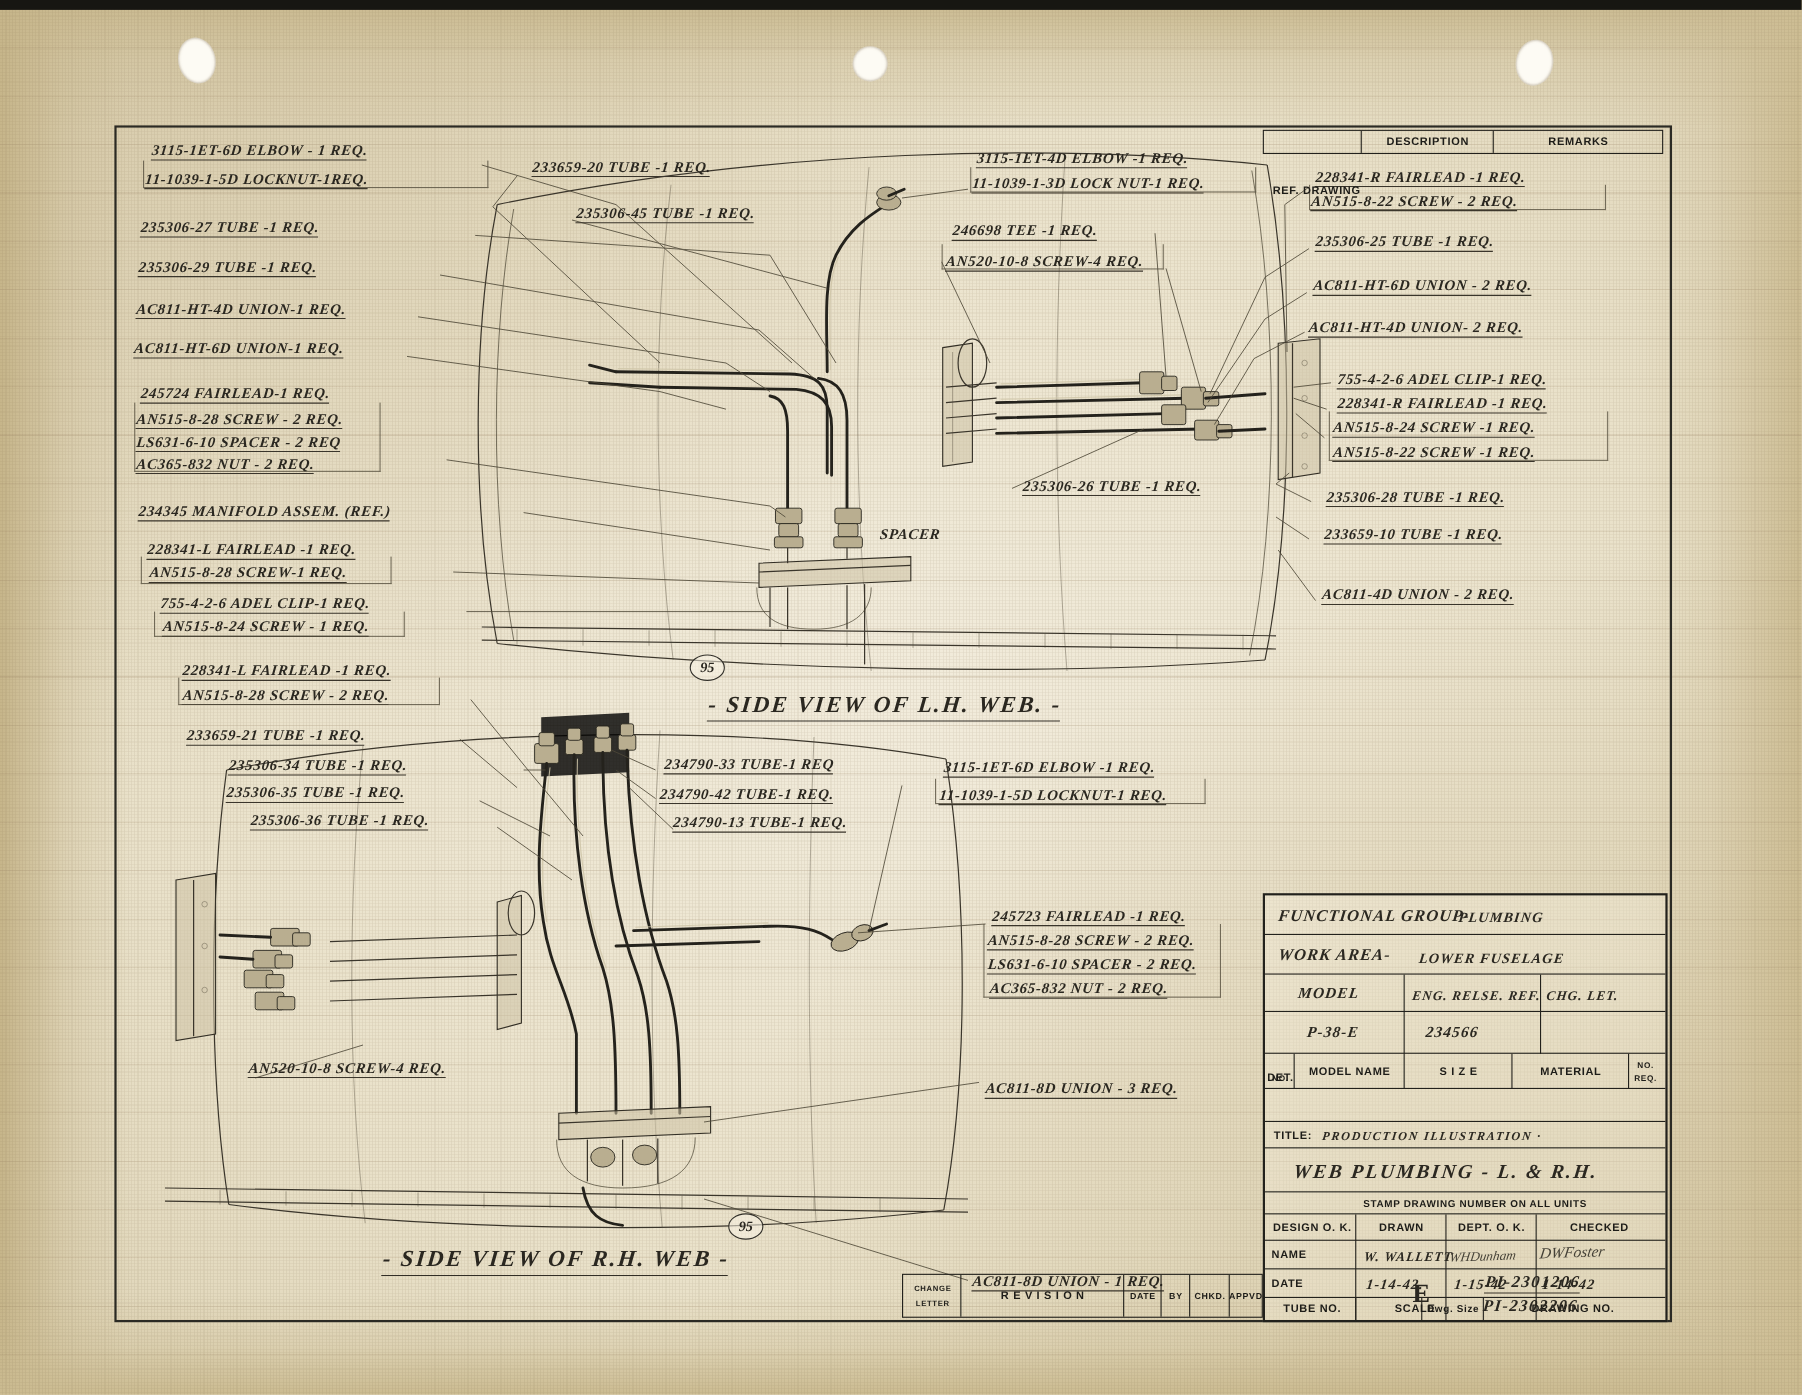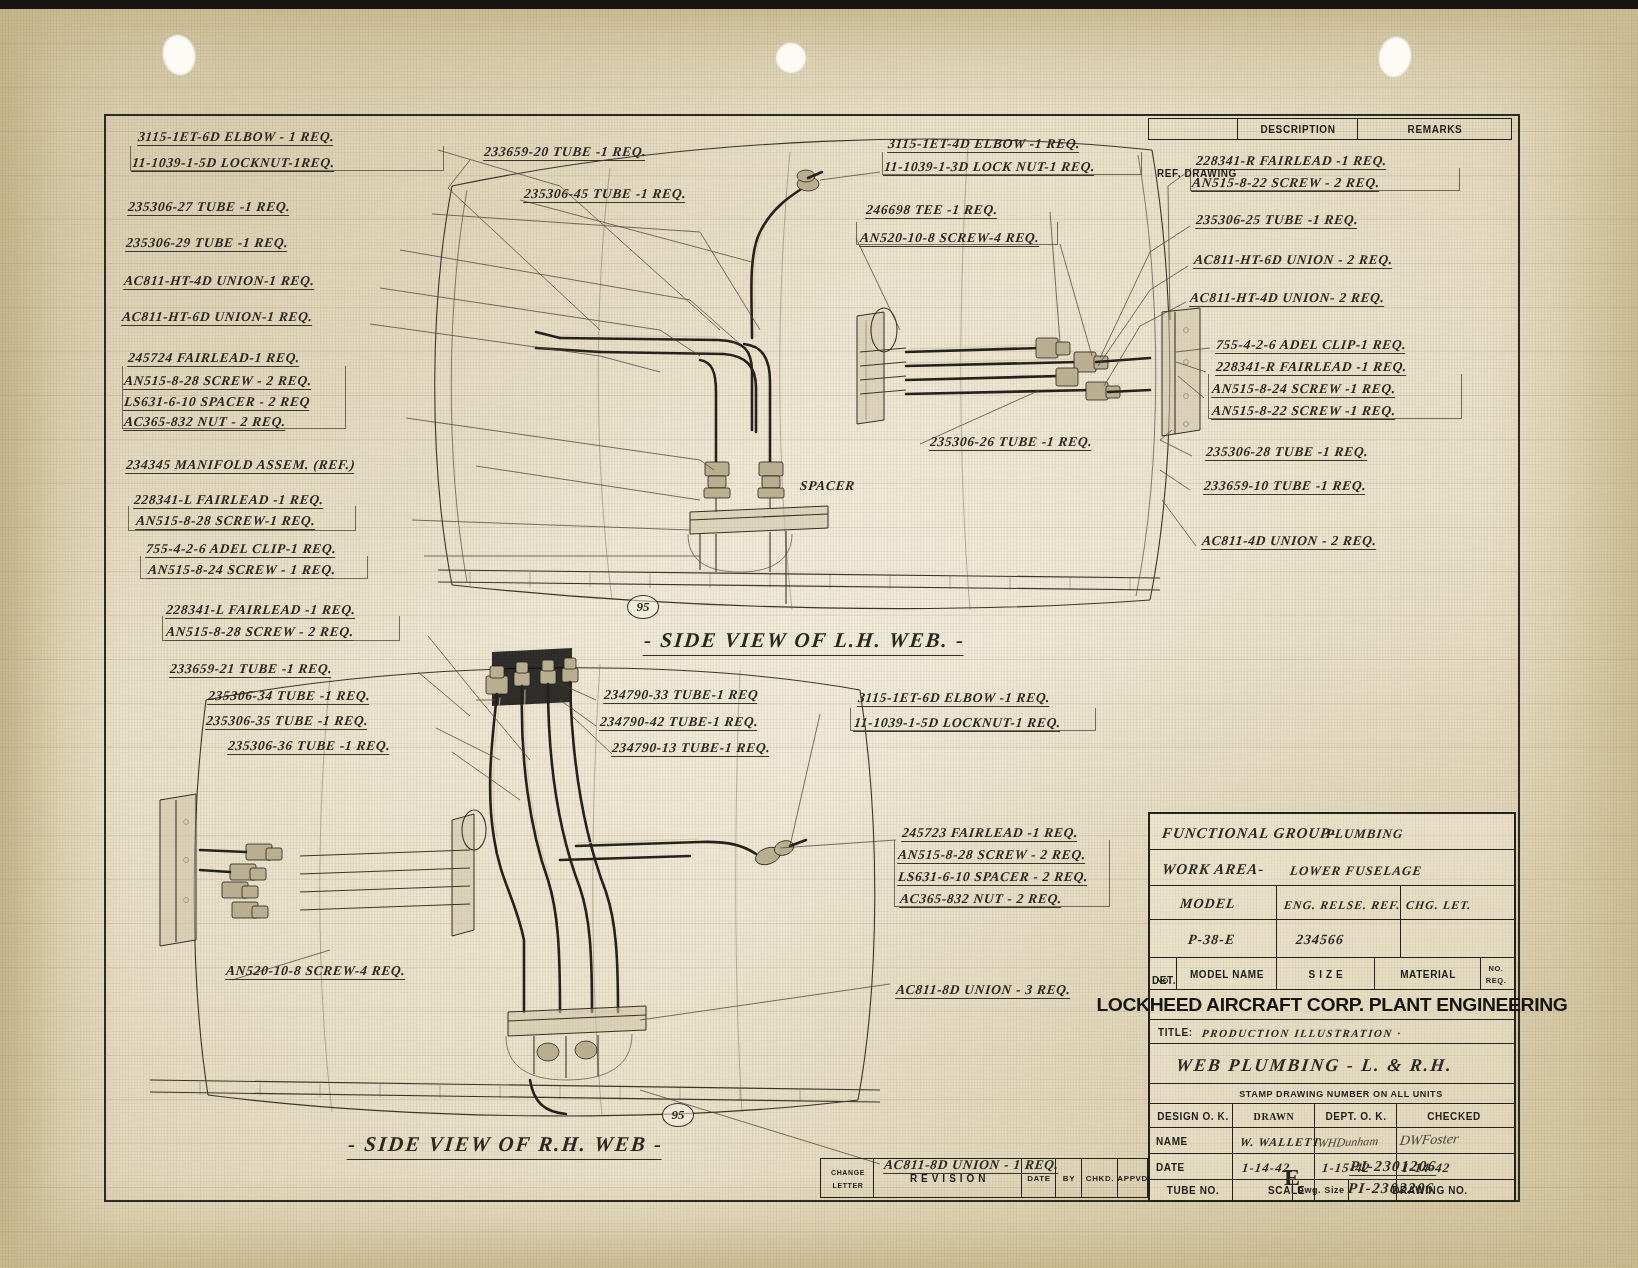--- a/index.html
+++ b/index.html
@@ -493,40 +493,37 @@
   <div class="vline" style="left:330px;top:144px;height:32px;"></div>
   <div class="tcell printed" style="left:2px;top:148px;width:24px;height:13px;justify-content:center;font-size:10px;margin-top:12px;">DET.</div>
   <div class="tcell printed" style="left:2px;top:160px;width:24px;height:13px;justify-content:center;font-size:7.5px;">NO.</div>
   <div class="tcell printed" style="left:28px;top:144px;width:98px;height:32px;justify-content:center;font-size:10px;">MODEL NAME</div>
   <div class="tcell printed" style="left:128px;top:144px;width:96px;height:32px;justify-content:center;font-size:10px;">S I Z E</div>
   <div class="tcell printed" style="left:226px;top:144px;width:104px;height:32px;justify-content:center;font-size:10px;">MATERIAL</div>
   <div class="tcell printed" style="left:332px;top:148px;width:28px;height:13px;justify-content:center;font-size:7.5px;">NO.</div>
   <div class="tcell printed" style="left:332px;top:160px;width:28px;height:13px;justify-content:center;font-size:7.5px;">REQ.</div>
 
   <div class="tbrow" style="top:176px;height:30px;"></div>
-  <div class="tcell" style="left:4px;top:177px;width:356px;height:28px;justify-content:center;">
-    <span id="lockheedbar">LOCKHEED AIRCRAFT CORP. PLANT ENGINEERING</span>
-  </div>
 
   <div class="tbrow" style="top:206px;height:24px;"></div>
   <div class="tcell printed" style="left:8px;top:207px;height:22px;font-size:10px;">TITLE:</div>
   <div class="tcell tb-hand" style="left:52px;top:209px;height:20px;font-size:11px;letter-spacing:1.6px;">PRODUCTION  ILLUSTRATION ·</div>
 
   <div class="tbrow" style="top:230px;height:40px;"></div>
   <div class="tcell tb-hand" style="left:26px;top:234px;height:34px;font-size:18px;letter-spacing:2px;">WEB PLUMBING - L. &amp; R.H.</div>
 
   <div class="tbrow" style="top:270px;height:20px;"></div>
   <div class="tcell printed" style="left:0;top:271px;width:362px;height:18px;justify-content:center;font-size:9px;padding-left:20px;">STAMP DRAWING NUMBER ON ALL UNITS</div>
 
   <div class="tbrow" style="top:290px;height:24px;"></div>
   <div class="vline" style="left:82px;top:290px;height:96px;"></div>
   <div class="vline" style="left:164px;top:290px;height:96px;"></div>
   <div class="vline" style="left:246px;top:290px;height:96px;"></div>
   <div class="tcell printed" style="left:4px;top:290px;width:78px;height:24px;justify-content:center;font-size:10px;">DESIGN O. K.</div>
-  <div class="tcell printed" style="left:84px;top:290px;width:80px;height:24px;justify-content:center;font-size:10px;font-family:Liberation Serif, serif;">DRAWN</div>
+  <div class="tcell printed" style="left:84px;top:290px;width:80px;height:24px;justify-content:center;font-size:10px;">DRAWN</div>
   <div class="tcell printed" style="left:166px;top:290px;width:80px;height:24px;justify-content:center;font-size:10px;">DEPT. O. K.</div>
   <div class="tcell printed" style="left:248px;top:290px;width:112px;height:24px;justify-content:center;font-size:10px;">CHECKED</div>
 
   <div class="tbrow" style="top:314px;height:26px;"></div>
   <div class="tcell printed" style="left:6px;top:314px;height:26px;font-size:10px;text-align:center;">NAME</div>
   <div class="tcell tb-hand" style="left:90px;top:316px;height:24px;font-size:12px;">W. WALLETT</div>
   <div class="tcell sig" style="left:168px;top:316px;height:24px;">WHDunham</div>
   <div class="tcell sig" style="left:250px;top:314px;height:24px;font-size:14px;">DWFoster</div>
 
   <div class="tbrow" style="top:340px;height:26px;"></div>

